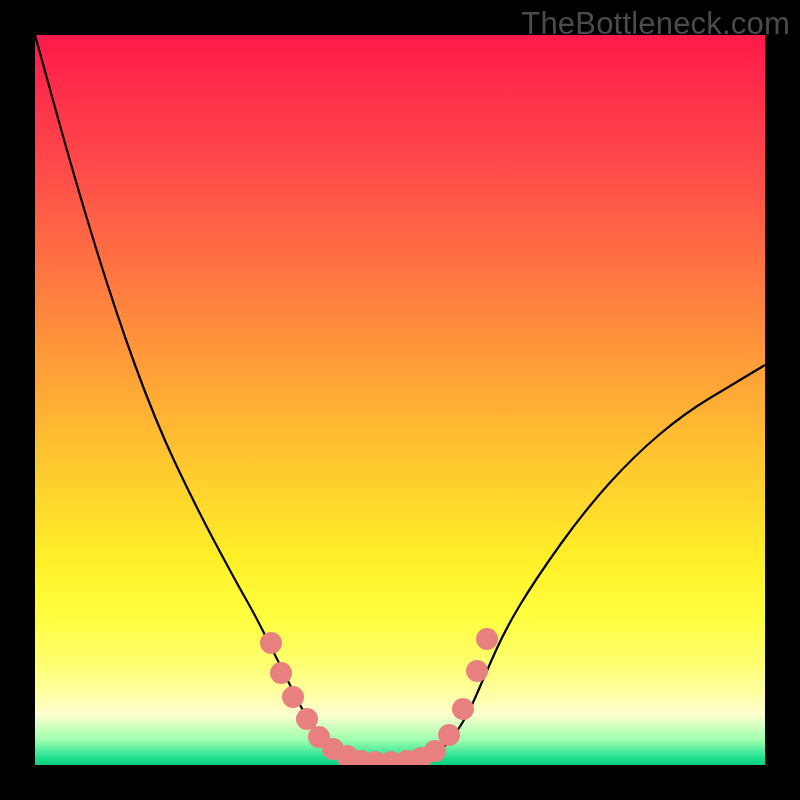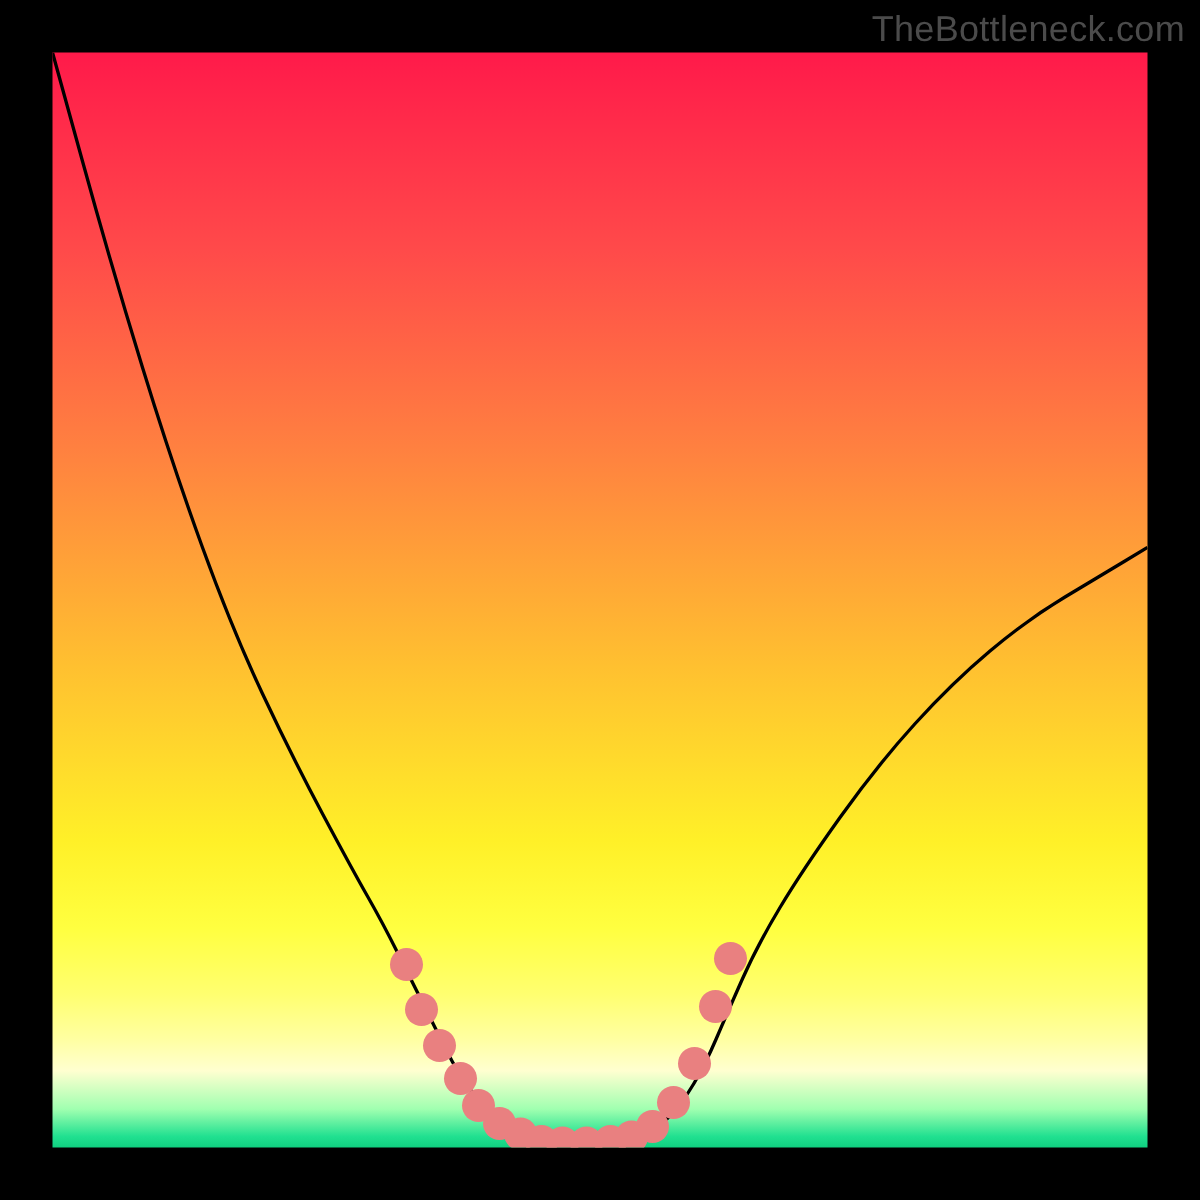--- a/index.html
+++ b/index.html
@@ -29,21 +29,21 @@
       #ffffd0 93%,
       #a0ffb0 96.5%,
       #20e090 99%,
       #10d080 100%);
   }
   .watermark {
     position: absolute;
     top: 6px;
     right: 10px;
     color: #4b4b4b;
-    font-size: 24px;
+    font-size: 31px;
     letter-spacing: 0.2px;
     font-weight: 500;
   }
   svg.curve {
     position: absolute;
     left: 0;
     top: 0;
     width: 730px;
     height: 730px;
   }

